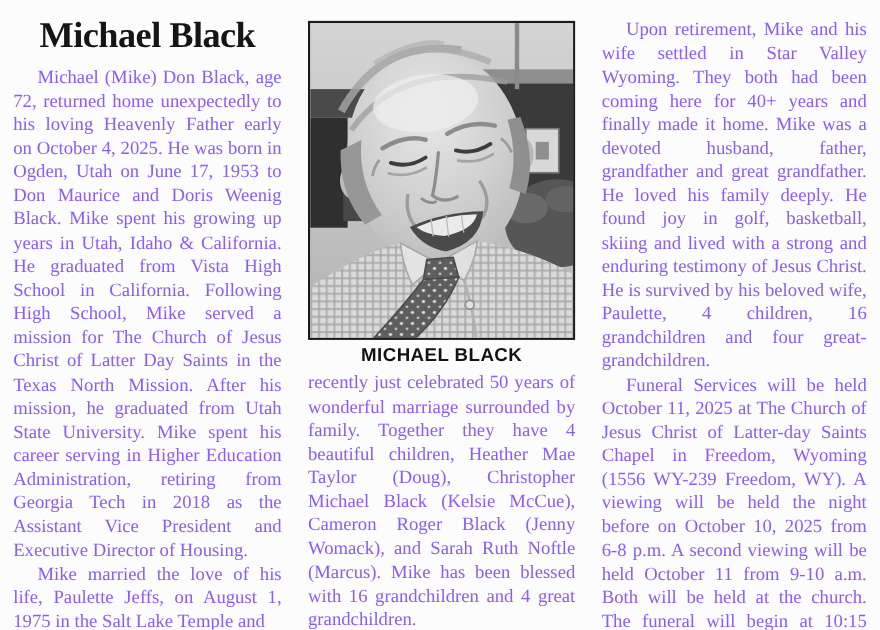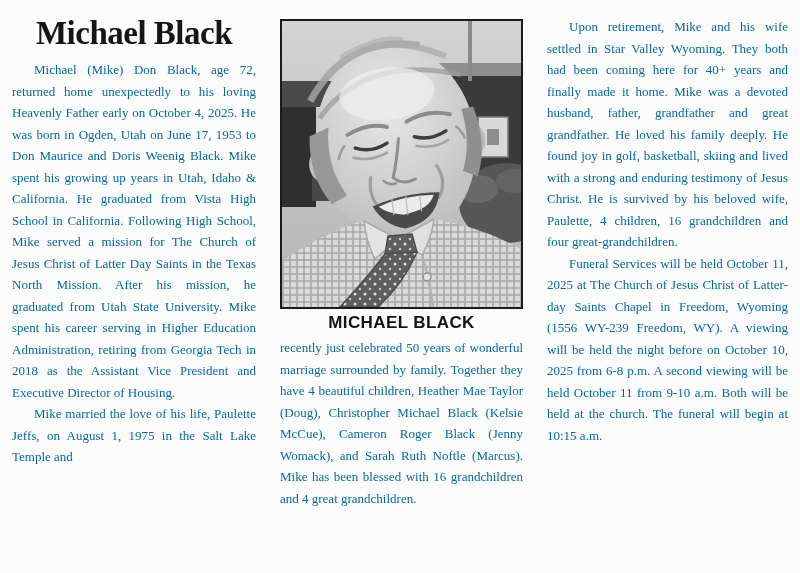--- a/index.html
+++ b/index.html
@@ -13,22 +13,22 @@
   .col-mid   {left:280px; width:243px;height:561px;}
   .col-right {left:547px; width:241px;height:561px;}
 
   .obit-title{
     margin:0 0 9px 0;
     font-family:"Liberation Serif","DejaVu Serif",serif;
     font-weight:700;font-size:33px;line-height:34px;
     letter-spacing:-0.5px;text-align:center;color:#151515;
   }
   .body-text{
-    margin:0;font-size:13px;line-height:21.5px;
-    text-align:justify;color:#0369a1;
+    margin:0;font-size:17px;line-height:21.5px;
+    text-align:justify;color:#8b5cf6;
     hyphens:auto;-webkit-hyphens:auto;
   }
   .indent{text-indent:22px;}
 
   .photo-frame{
     margin:3px 0 0 0;width:239px;height:286px;
     border:2px solid #1b1b1b;background:#c4c4c4;
     display:block;
   }
   .photo-frame svg{display:block;}

